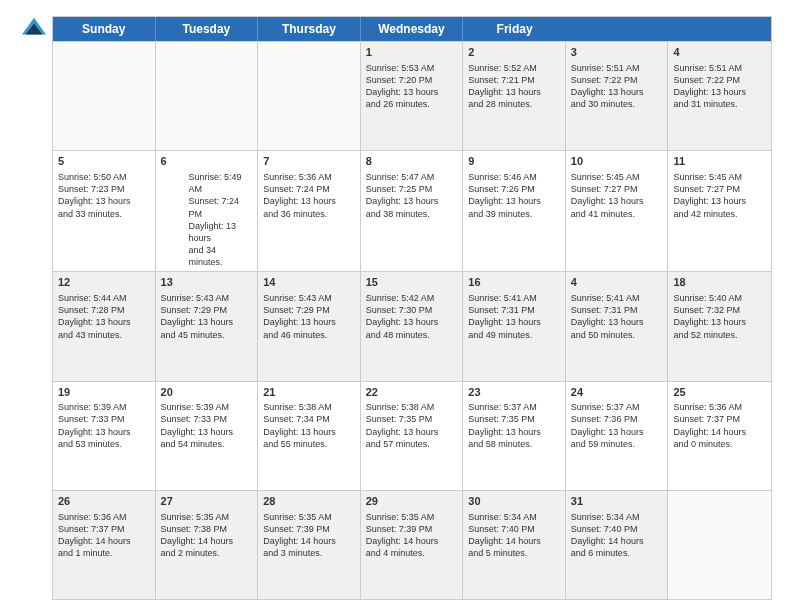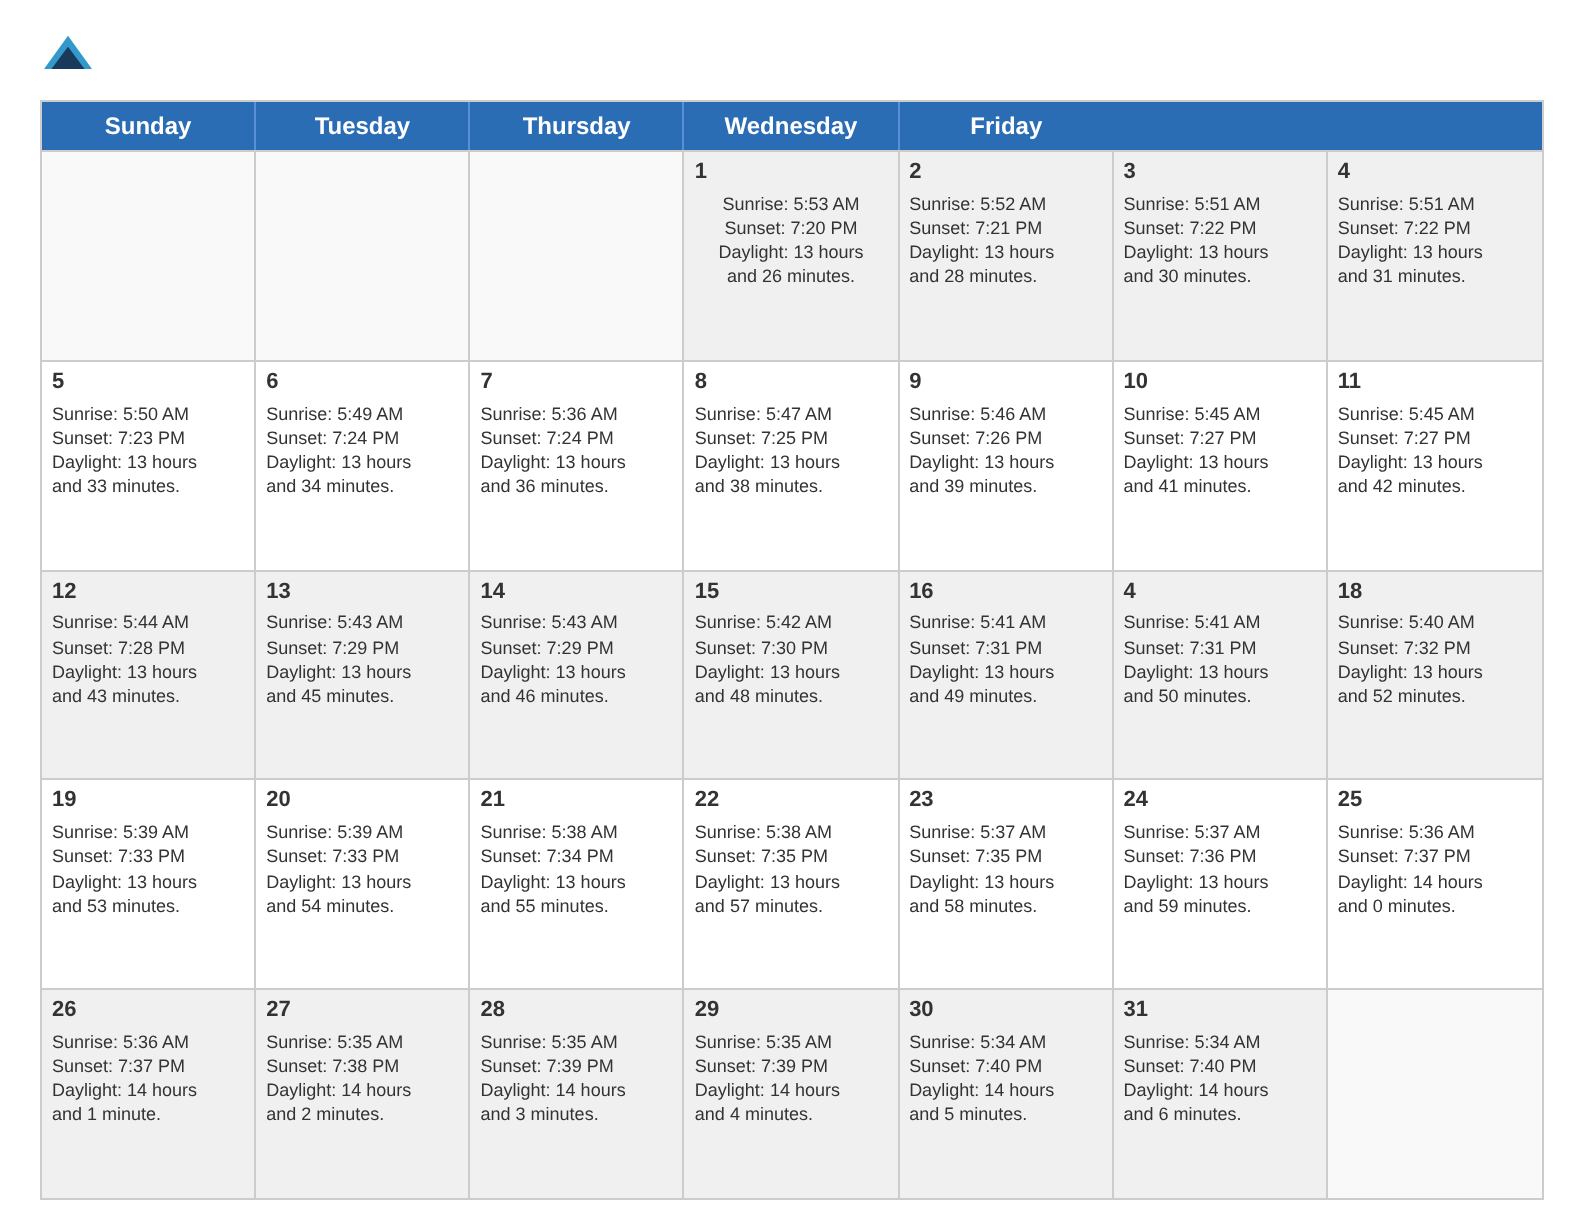--- a/index.html
+++ b/index.html
@@ -8,21 +8,21 @@
       background: #fff;
       width: 792px;
       height: 612px;
       overflow: hidden;
     }
     .page {
       width: 792px;
       height: 612px;
       padding: 16px 20px 12px 20px;
       display: flex;
-      flex-direction: column;
+      flex-direction: row;
     }
     .header {
       display: flex;
       justify-content: space-between;
       align-items: flex-start;
       margin-bottom: 10px;
     }
     .logo {
       display: flex;
       align-items: center;
@@ -137,21 +137,21 @@
         <div class="cal-header-cell">Wednesday</div>
         <div class="cal-header-cell">Friday</div>
       </div>
     <div class="cal-body">
     <div class="cal-week">
           <div class="cal-cell empty"></div>
           <div class="cal-cell empty"></div>
           <div class="cal-cell empty"></div>
           <div class="cal-cell shaded">
             <div class="day-num">1</div>
-            <div class="cal-cell-text" style="white-space: pre-line; text-align: center;">Sunrise: 5:53 AM
+            <div class="cal-cell-text" style="white-space: pre-line;">Sunrise: 5:53 AM
 Sunset: 7:20 PM
 Daylight: 13 hours
 and 26 minutes.</div>
           </div>
           <div class="cal-cell shaded">
             <div class="day-num">2</div>
             <div class="cal-cell-text" style="white-space: pre-line;">Sunrise: 5:52 AM
 Sunset: 7:21 PM
 Daylight: 13 hours
 and 28 minutes.</div>
@@ -174,21 +174,21 @@
         <div class="cal-week">
           <div class="cal-cell">
             <div class="day-num">5</div>
             <div class="cal-cell-text" style="white-space: pre-line;">Sunrise: 5:50 AM
 Sunset: 7:23 PM
 Daylight: 13 hours
 and 33 minutes.</div>
           </div>
           <div class="cal-cell">
             <div class="day-num">6</div>
-            <div class="cal-cell-text" style="white-space: pre-line;">Sunrise: 5:49 AM
+            <div class="cal-cell-text" style="white-space: pre-line; margin-left: 28px;">Sunrise: 5:49 AM
 Sunset: 7:24 PM
 Daylight: 13 hours
 and 34 minutes.</div>
           </div>
           <div class="cal-cell">
             <div class="day-num">7</div>
             <div class="cal-cell-text" style="white-space: pre-line;">Sunrise: 5:36 AM
 Sunset: 7:24 PM
 Daylight: 13 hours
 and 36 minutes.</div>

